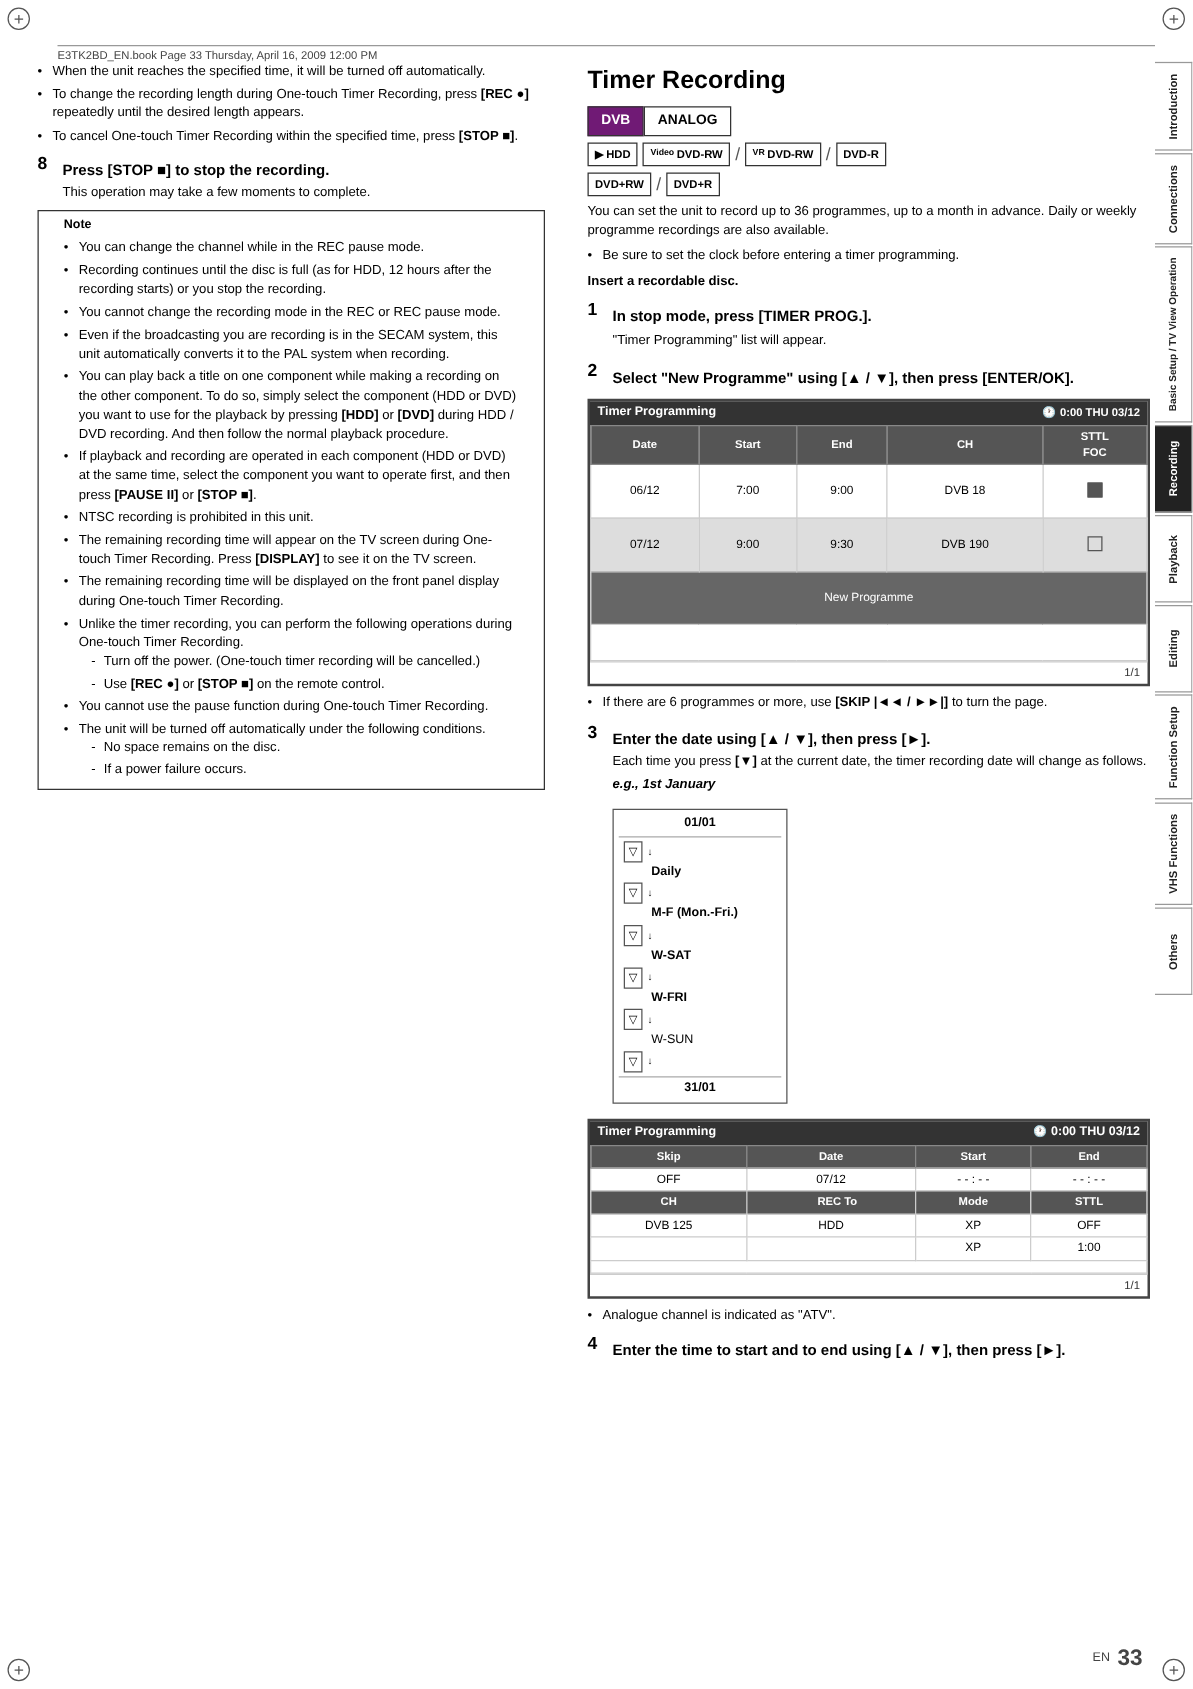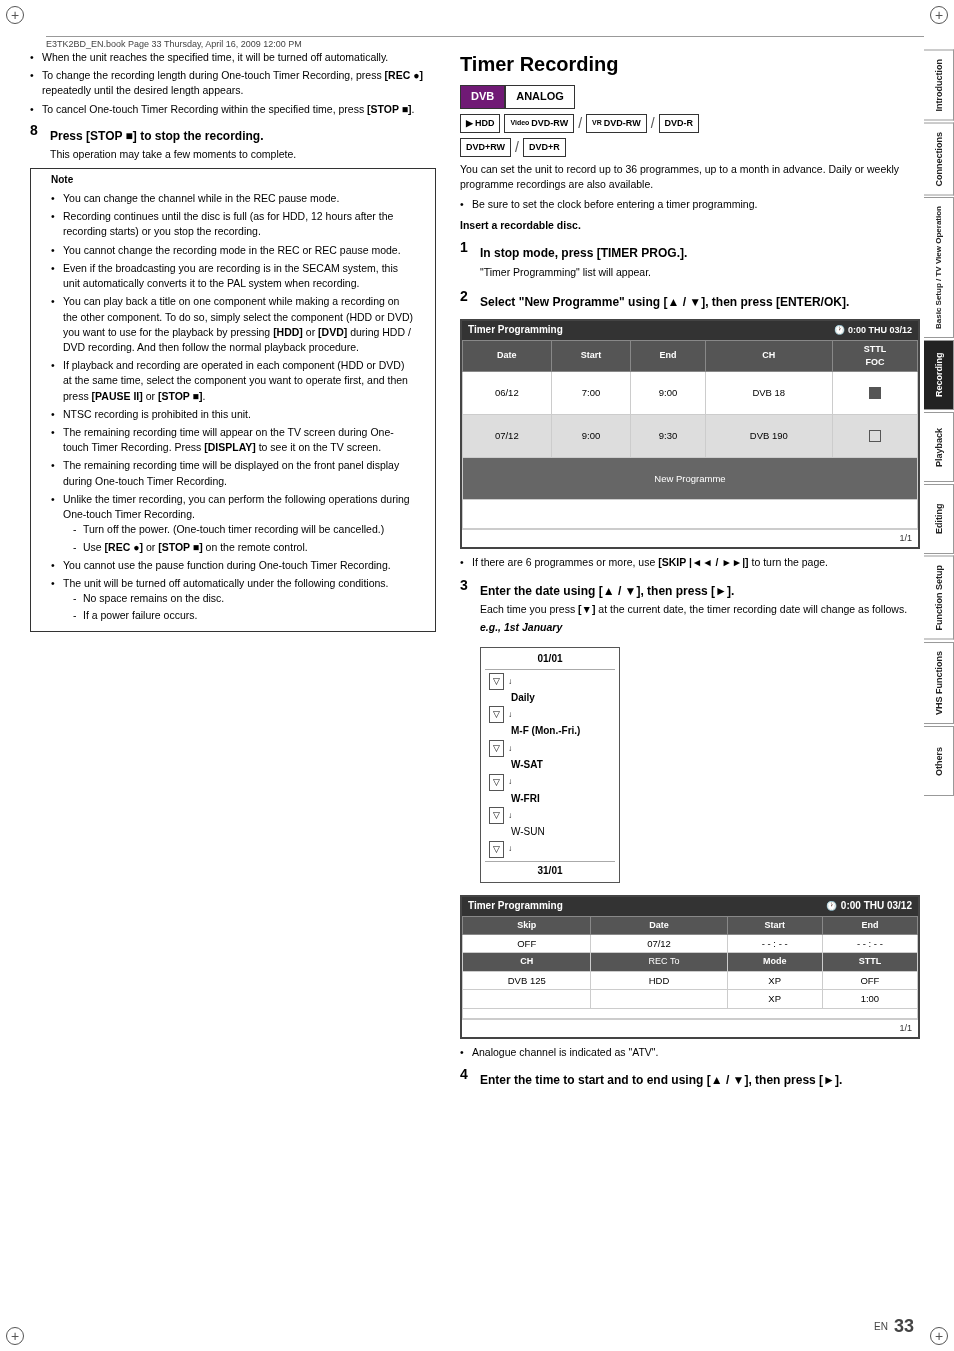--- a/index.html
+++ b/index.html
@@ -86,21 +86,21 @@
     }
 
     
     .main-content {
       position: absolute;
       top: 50px;
       left: 30px;
       right: 34px;
       bottom: 40px;
       display: flex;
-      gap: 0;
+      gap: 10px;
     }
 
     
     .left-column {
       width: 420px;
       padding-right: 14px;
       font-size: 10.5px;
       line-height: 1.45;
     }
 
@@ -610,21 +610,21 @@
         </thead>
         <tbody>
           <tr>
             <td>OFF</td>
             <td>07/12</td>
             <td>- - : - -</td>
             <td>- - : - -</td>
           </tr>
           <tr>
             <td style="background:#555;color:#fff;font-size:9px;font-weight:bold;">CH</td>
-            <td style="background:#555;color:#fff;font-size:9px;font-weight:normal;padding-left:14px;">REC To</td>
+            <td style="background:#555;color:#fff;font-size:9px;font-weight:bold;padding-left:14px;">REC To</td>
             <td style="background:#555;color:#fff;font-size:9px;font-weight:bold;">Mode</td>
             <td style="background:#555;color:#fff;font-size:9px;font-weight:bold;">STTL</td>
           </tr>
           <tr>
             <td>DVB 125</td>
             <td>HDD</td>
             <td>XP</td>
             <td>OFF</td>
           </tr>
           <tr>

